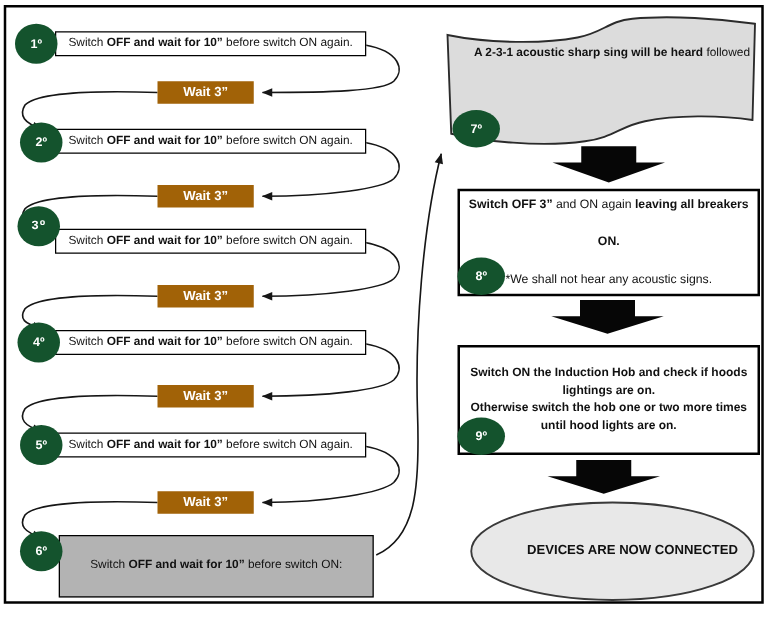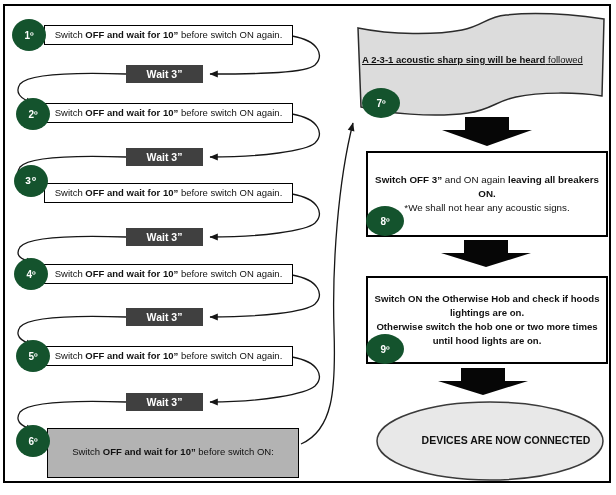--- a/index.html
+++ b/index.html
@@ -13,45 +13,45 @@
   }
   svg.lines { position:absolute; left:0; top:0; z-index:1; }
   .conn { stroke:#161616; stroke-width:1.3; fill:none; }
 
   .step-box {
     position:absolute; left:44px; width:247px; height:18px; background:#fff;
     border:1.6px solid #000; text-align:center; font-size:9.5px; line-height:18px;
     white-space:nowrap; z-index:2;
   }
   .wait-box {
-    position:absolute; left:126px; width:77px; height:18px; background:#404040;
+    position:absolute; left:126px; width:77px; height:18px; background:#a16207;
     color:#fff; font-weight:bold; font-size:10.5px; text-align:center;
     line-height:18px; white-space:nowrap; z-index:2;
   }
   .circle {
     position:absolute; width:34px; height:32px; background:#14532d; color:#fff;
     border-radius:50%; font-weight:bold; font-size:10px;
     display:flex; align-items:center; justify-content:center; z-index:4;
   }
   .circle-r { width:38px; height:30px; }
   .gray-box {
     position:absolute; left:47px; top:428px; width:250px; height:33px;
     background:#b3b3b3; border:1.6px solid #000; text-align:center;
     font-size:9.5px; line-height:15px; padding-top:15px; white-space:nowrap; z-index:2;
   }
   .rbox {
     position:absolute; left:366px; width:238px; background:#fff; border:2px solid #000;
     text-align:center; font-size:9.8px; line-height:14px; white-space:nowrap;
     display:flex; flex-direction:column; justify-content:center; z-index:2;
   }
-  #box8 { top:151px; height:82px; }
+  #box8 { top:151px; height:82px;gap:16px; }
   #box9 { top:276px; height:84px; font-weight:bold; font-size:9.6px; }
   .wavy-text {
-    position:absolute; left:362px; top:53px; width:238px; text-align:left;
-    font-size:9.5px; line-height:14px; white-space:nowrap; z-index:2;text-decoration:underline;
+    position:absolute; left:362px; top:36px; width:238px; text-align:right;
+    font-size:9.5px; line-height:14px; white-space:nowrap; z-index:2;
   }
   .final-text {
     position:absolute; left:377px; top:434px; width:258px; text-align:center;
     font-weight:bold; font-size:10.5px; z-index:2;
   }
   b { font-weight:bold; }
 </style>
 </head>
 <body>
 
@@ -156,21 +156,21 @@
       <b>Switch OFF 3”</b><span> and ON again </span><b>leaving all breakers</b>
     </div>
     <div><b>ON.</b></div>
     <div><span>*We shall not hear any acoustic signs.</span></div>
   </div>
   <div class="circle circle-r" style="left:366px; top:206px;">
       <span>8º</span>
     </div>
 
   <div class="rbox" id="box9">
-    <div>Switch ON the Otherwise Hob and check if hoods</div>
+    <div>Switch ON the Induction Hob and check if hoods</div>
     <div>lightings are on.</div>
     <div>Otherwise switch the hob one or two more times</div>
     <div>until hood lights are on.</div>
   </div>
   <div class="circle circle-r" style="left:366px; top:334px;">
       <span>9º</span>
     </div>
 
   <div class="final-text">DEVICES ARE NOW CONNECTED</div>
 </div>

